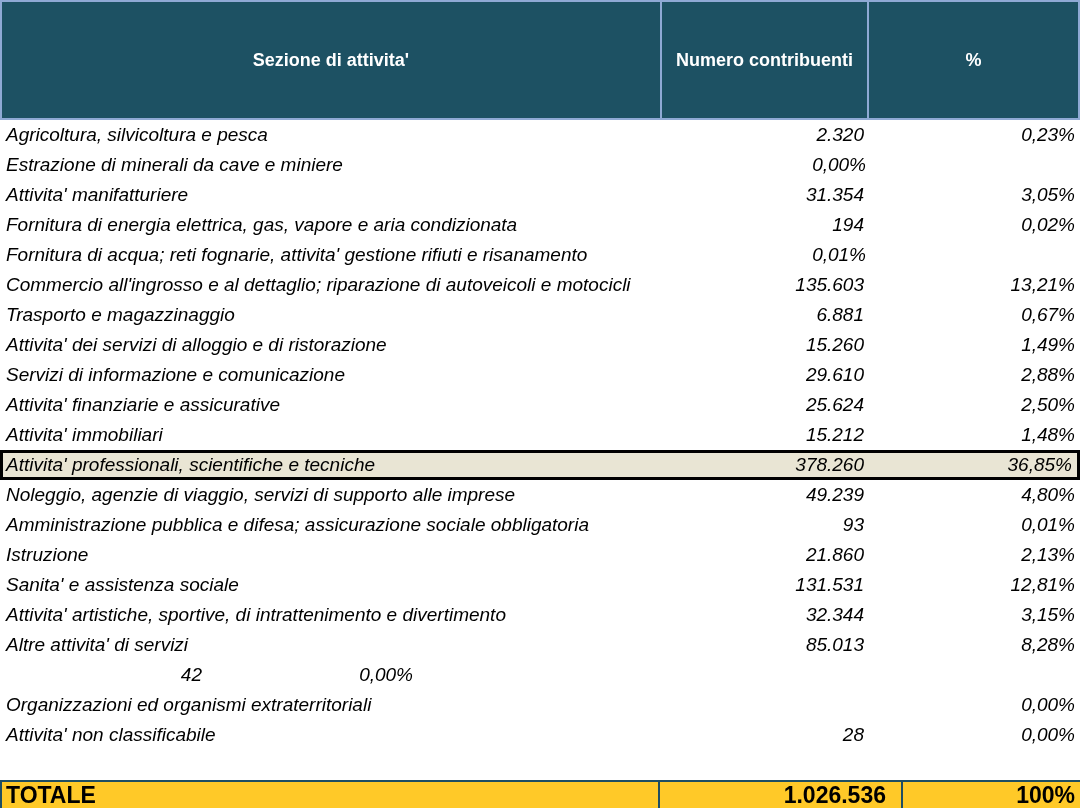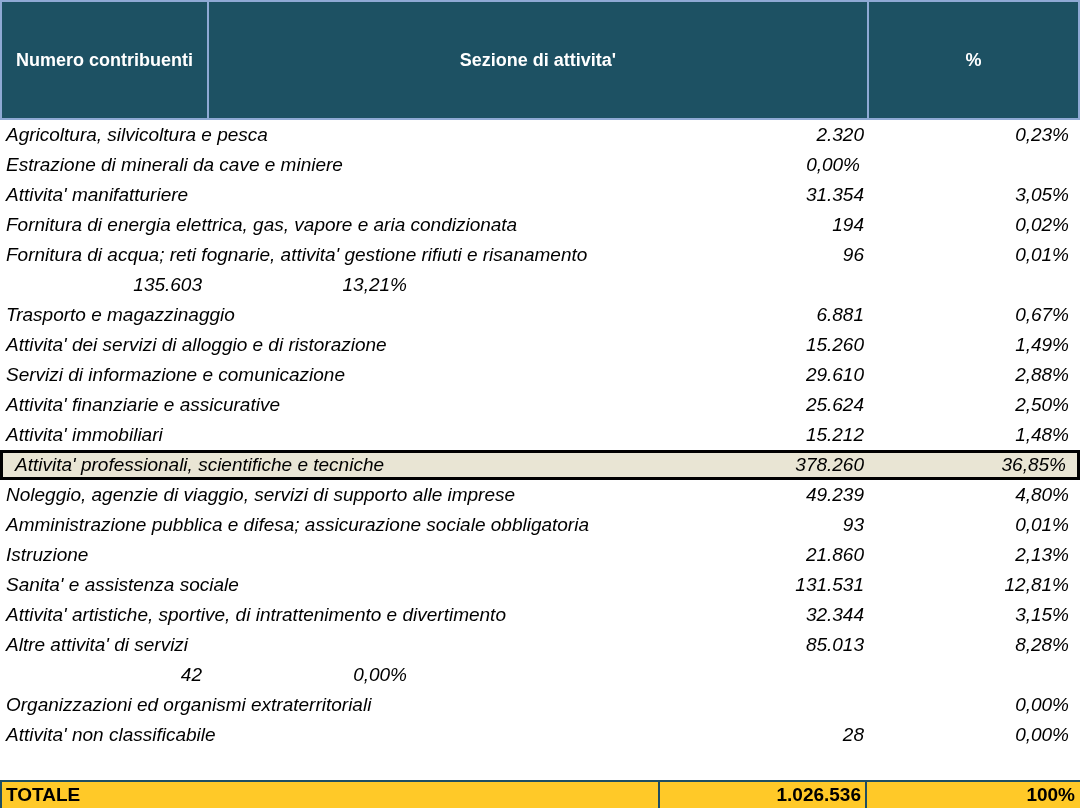--- a/index.html
+++ b/index.html
@@ -29,53 +29,53 @@
   .th1 { width: 660px; border-right: 2px solid var(--border-light, #8FA9D4); }
   .th2 { width: 207px; border-right: 2px solid var(--border-light, #8FA9D4); }
   .th3 { flex: 1; }
 
   
   .tbody { flex: 1 1 auto; }
   .row { height: 30px; display: flex; font-size: 19px; background: #fff; font-style: italic; }
   .cell { display: flex; align-items: center; overflow: hidden; white-space: nowrap; }
   .c-label { width: 662px; padding-left: 6px; justify-content: flex-start; }
   .c-num   { width: 209px; padding-right: 7px; justify-content: flex-end; text-align: center; }
-  .c-pct   { width: 209px; padding-right: 11px; justify-content: flex-end; }
+  .c-pct   { width: 209px; padding-right: 5px; justify-content: flex-end; }
 
   .row.highlight {
     background: var(--highlight-bg, #E9E5D4);
     border: 3px solid var(--highlight-border, #000000);
   }
-  .row.highlight .c-label { width: 659px; padding-left: 12px; }
+  .row.highlight .c-label { width: 659px; padding-left: 3px; }
   .row.highlight .c-pct   { width: 206px; }
 
   
   .tfoot {
     height: 28px; flex: 0 0 28px;
     display: flex;
     background: var(--total-bg, #FFC928);
     border-top: 2px solid var(--total-border, #1F4E63);
     border-left: 2px solid var(--total-border, #1F4E63);
-    font-weight: bold; font-size: 19px;
+    font-weight: bold; font-size: 23px; gap: 36px;
   }
   .tf { display: flex; align-items: center; overflow: hidden; white-space: nowrap; }
   .tf1 { width: 658px; padding-left: 4px; justify-content: flex-start;
          border-right: 2px solid var(--total-border, #1F4E63); }
-  .tf2 { width: 207px; padding-right: 4px; justify-content: flex-end;
+  .tf2 { width: 207px; padding-right: 15px; justify-content: flex-end;
          border-right: 2px solid var(--total-border, #1F4E63); }
   .tf3 { flex: 1; padding-right: 5px; justify-content: flex-end; text-align: right; }
 </style>
 </head>
 <body>
 
 <div class="table">
 
   <div class="thead">
+    <div class="th th1">Sezione di attivita'</div>
     <div class="th th2">Numero contribuenti</div>
-    <div class="th th1">Sezione di attivita'</div>
     <div class="th th3">%</div>
   </div>
 
   <div class="tbody">
       <div class="row">
         <div class="cell c-label">Agricoltura, silvicoltura e pesca</div>
         <div class="cell c-num">2.320</div>
         <div class="cell c-pct">0,23%</div>
       </div>
       <div class="row">
@@ -87,24 +87,24 @@
         <div class="cell c-num">31.354</div>
         <div class="cell c-pct">3,05%</div>
       </div>
       <div class="row">
         <div class="cell c-label">Fornitura di energia elettrica, gas, vapore e aria condizionata</div>
         <div class="cell c-num">194</div>
         <div class="cell c-pct">0,02%</div>
       </div>
       <div class="row">
         <div class="cell c-label">Fornitura di acqua; reti fognarie, attivita' gestione rifiuti e risanamento</div>
-        <div class="cell c-num">96</div>
         <div class="cell c-pct">0,01%</div>
       </div>
       <div class="row">
+        <div class="cell c-label">Commercio all'ingrosso e al dettaglio; riparazione di autoveicoli e motocicli</div>
         <div class="cell c-num">135.603</div>
         <div class="cell c-pct">13,21%</div>
       </div>
       <div class="row">
         <div class="cell c-label">Trasporto e magazzinaggio</div>
         <div class="cell c-num">6.881</div>
         <div class="cell c-pct">0,67%</div>
       </div>
       <div class="row">
         <div class="cell c-label">Attivita' dei servizi di alloggio e di ristorazione</div>

